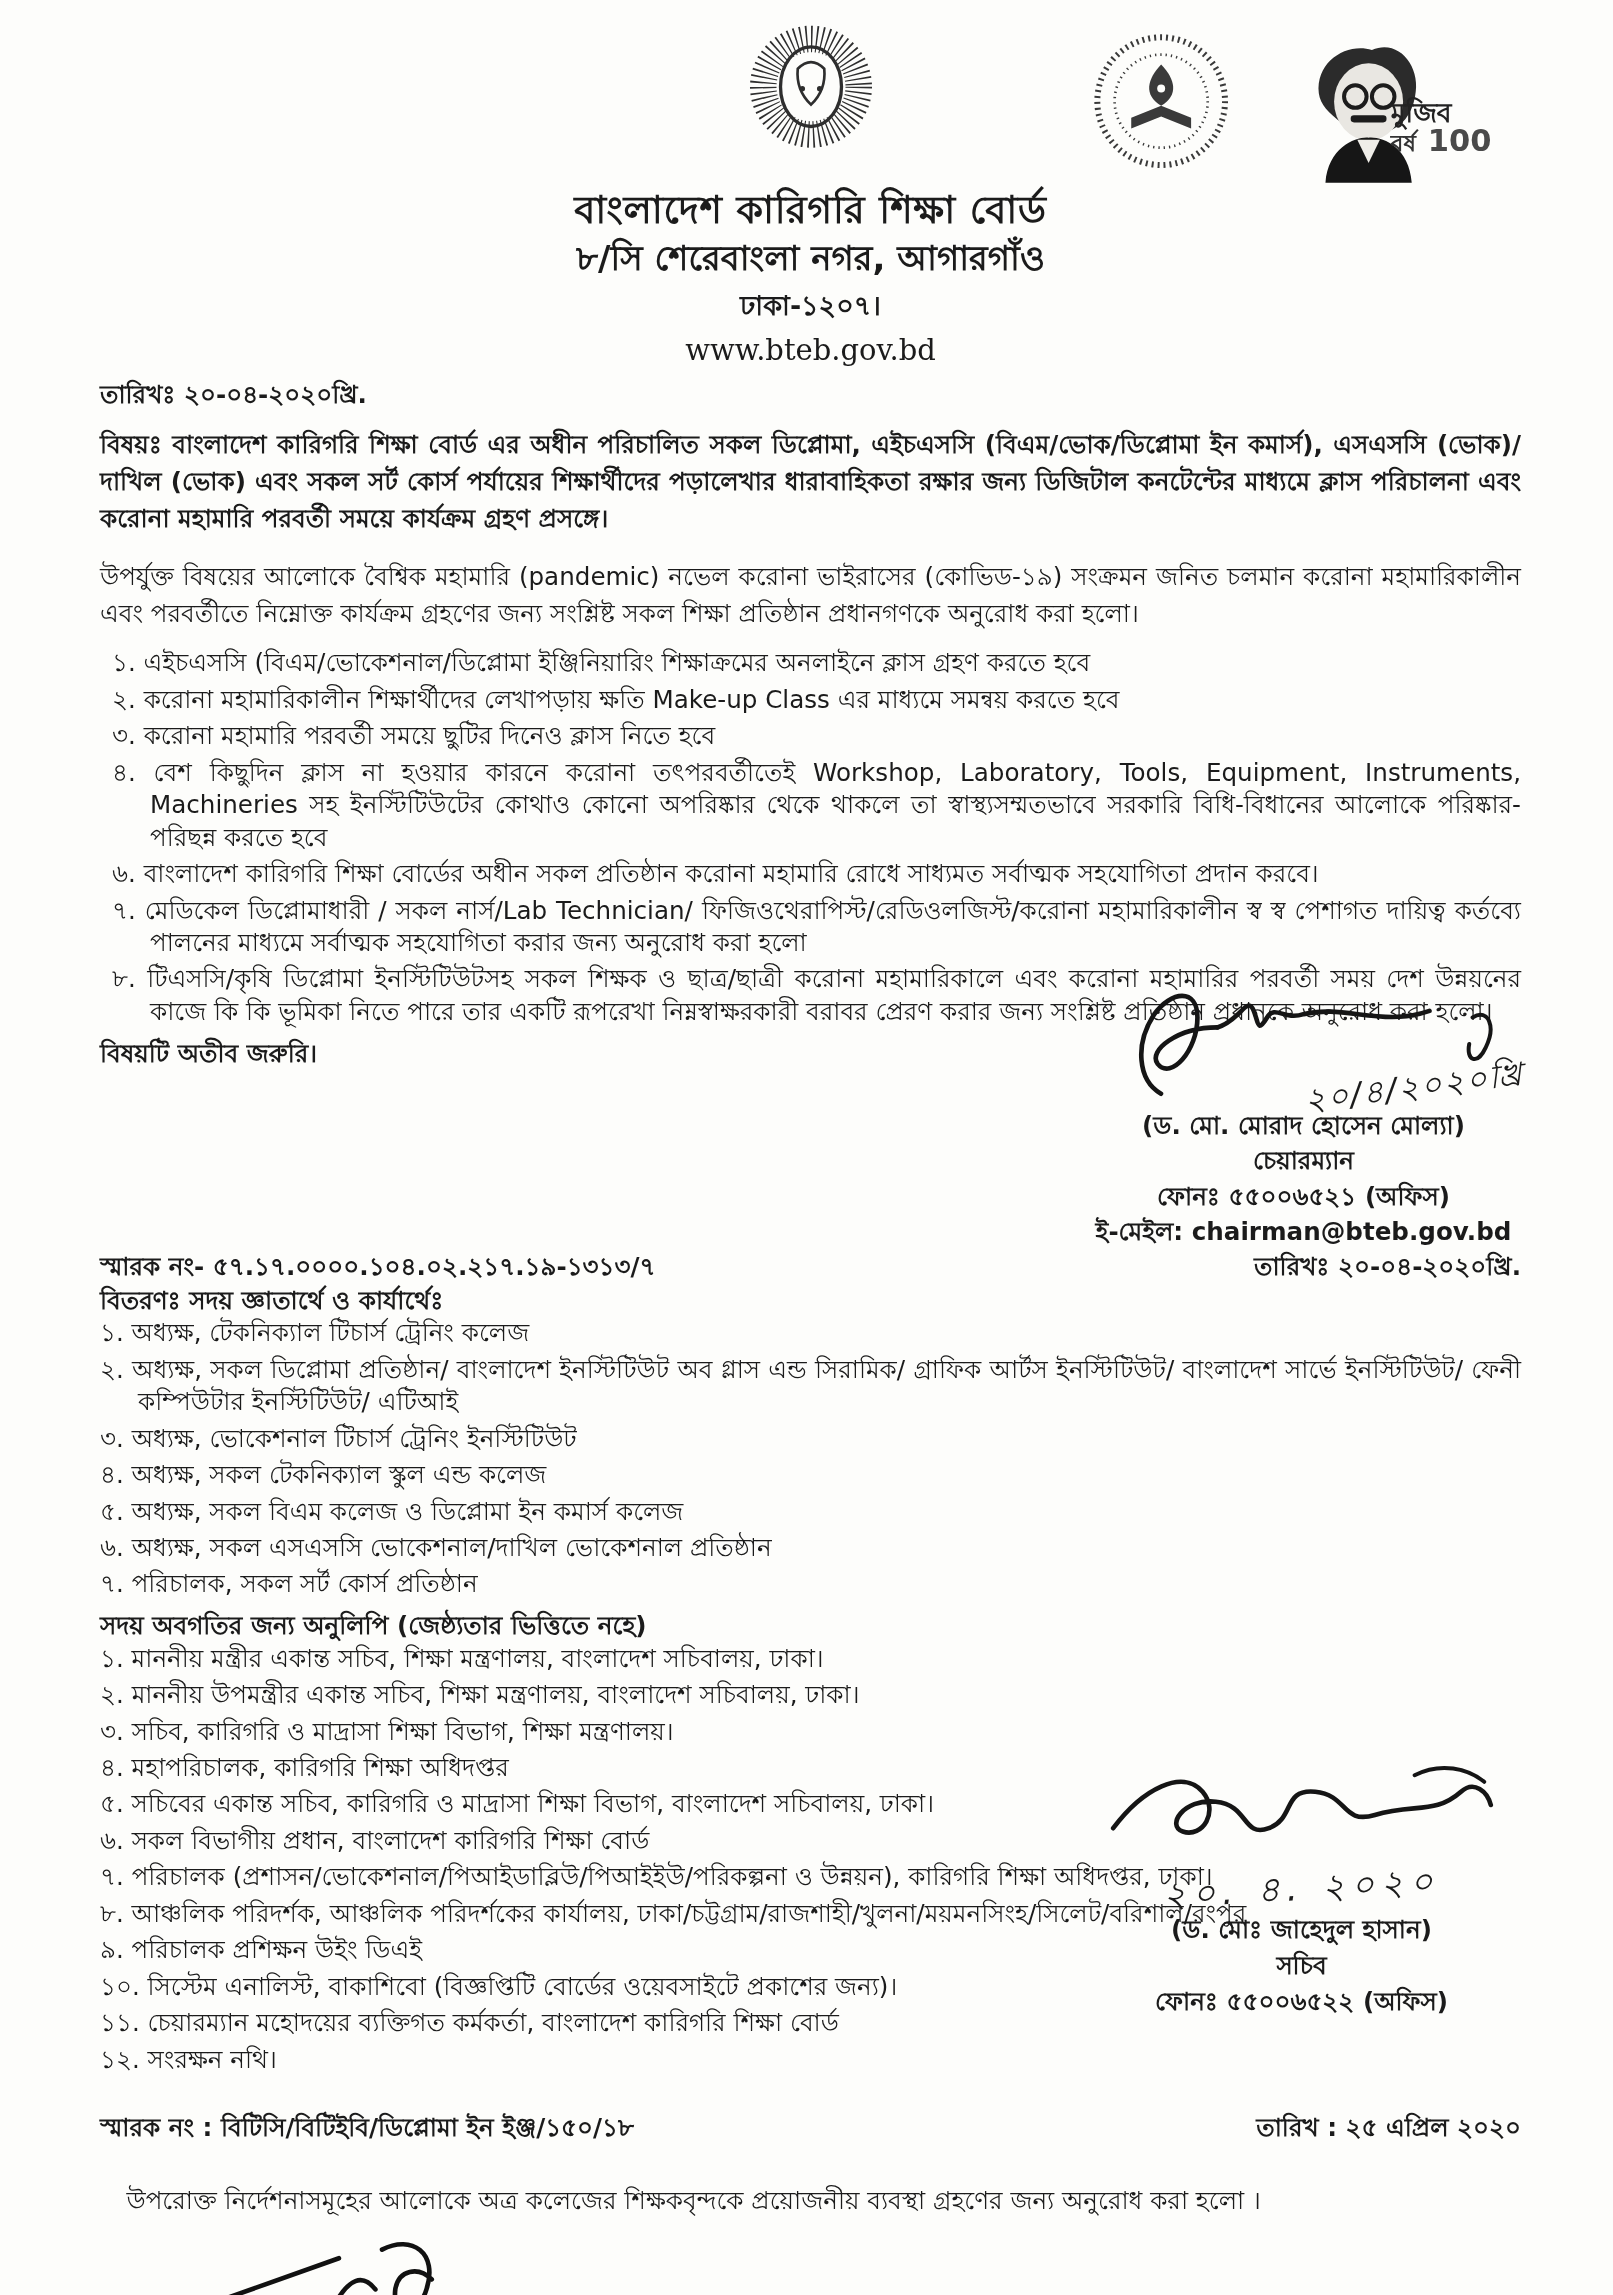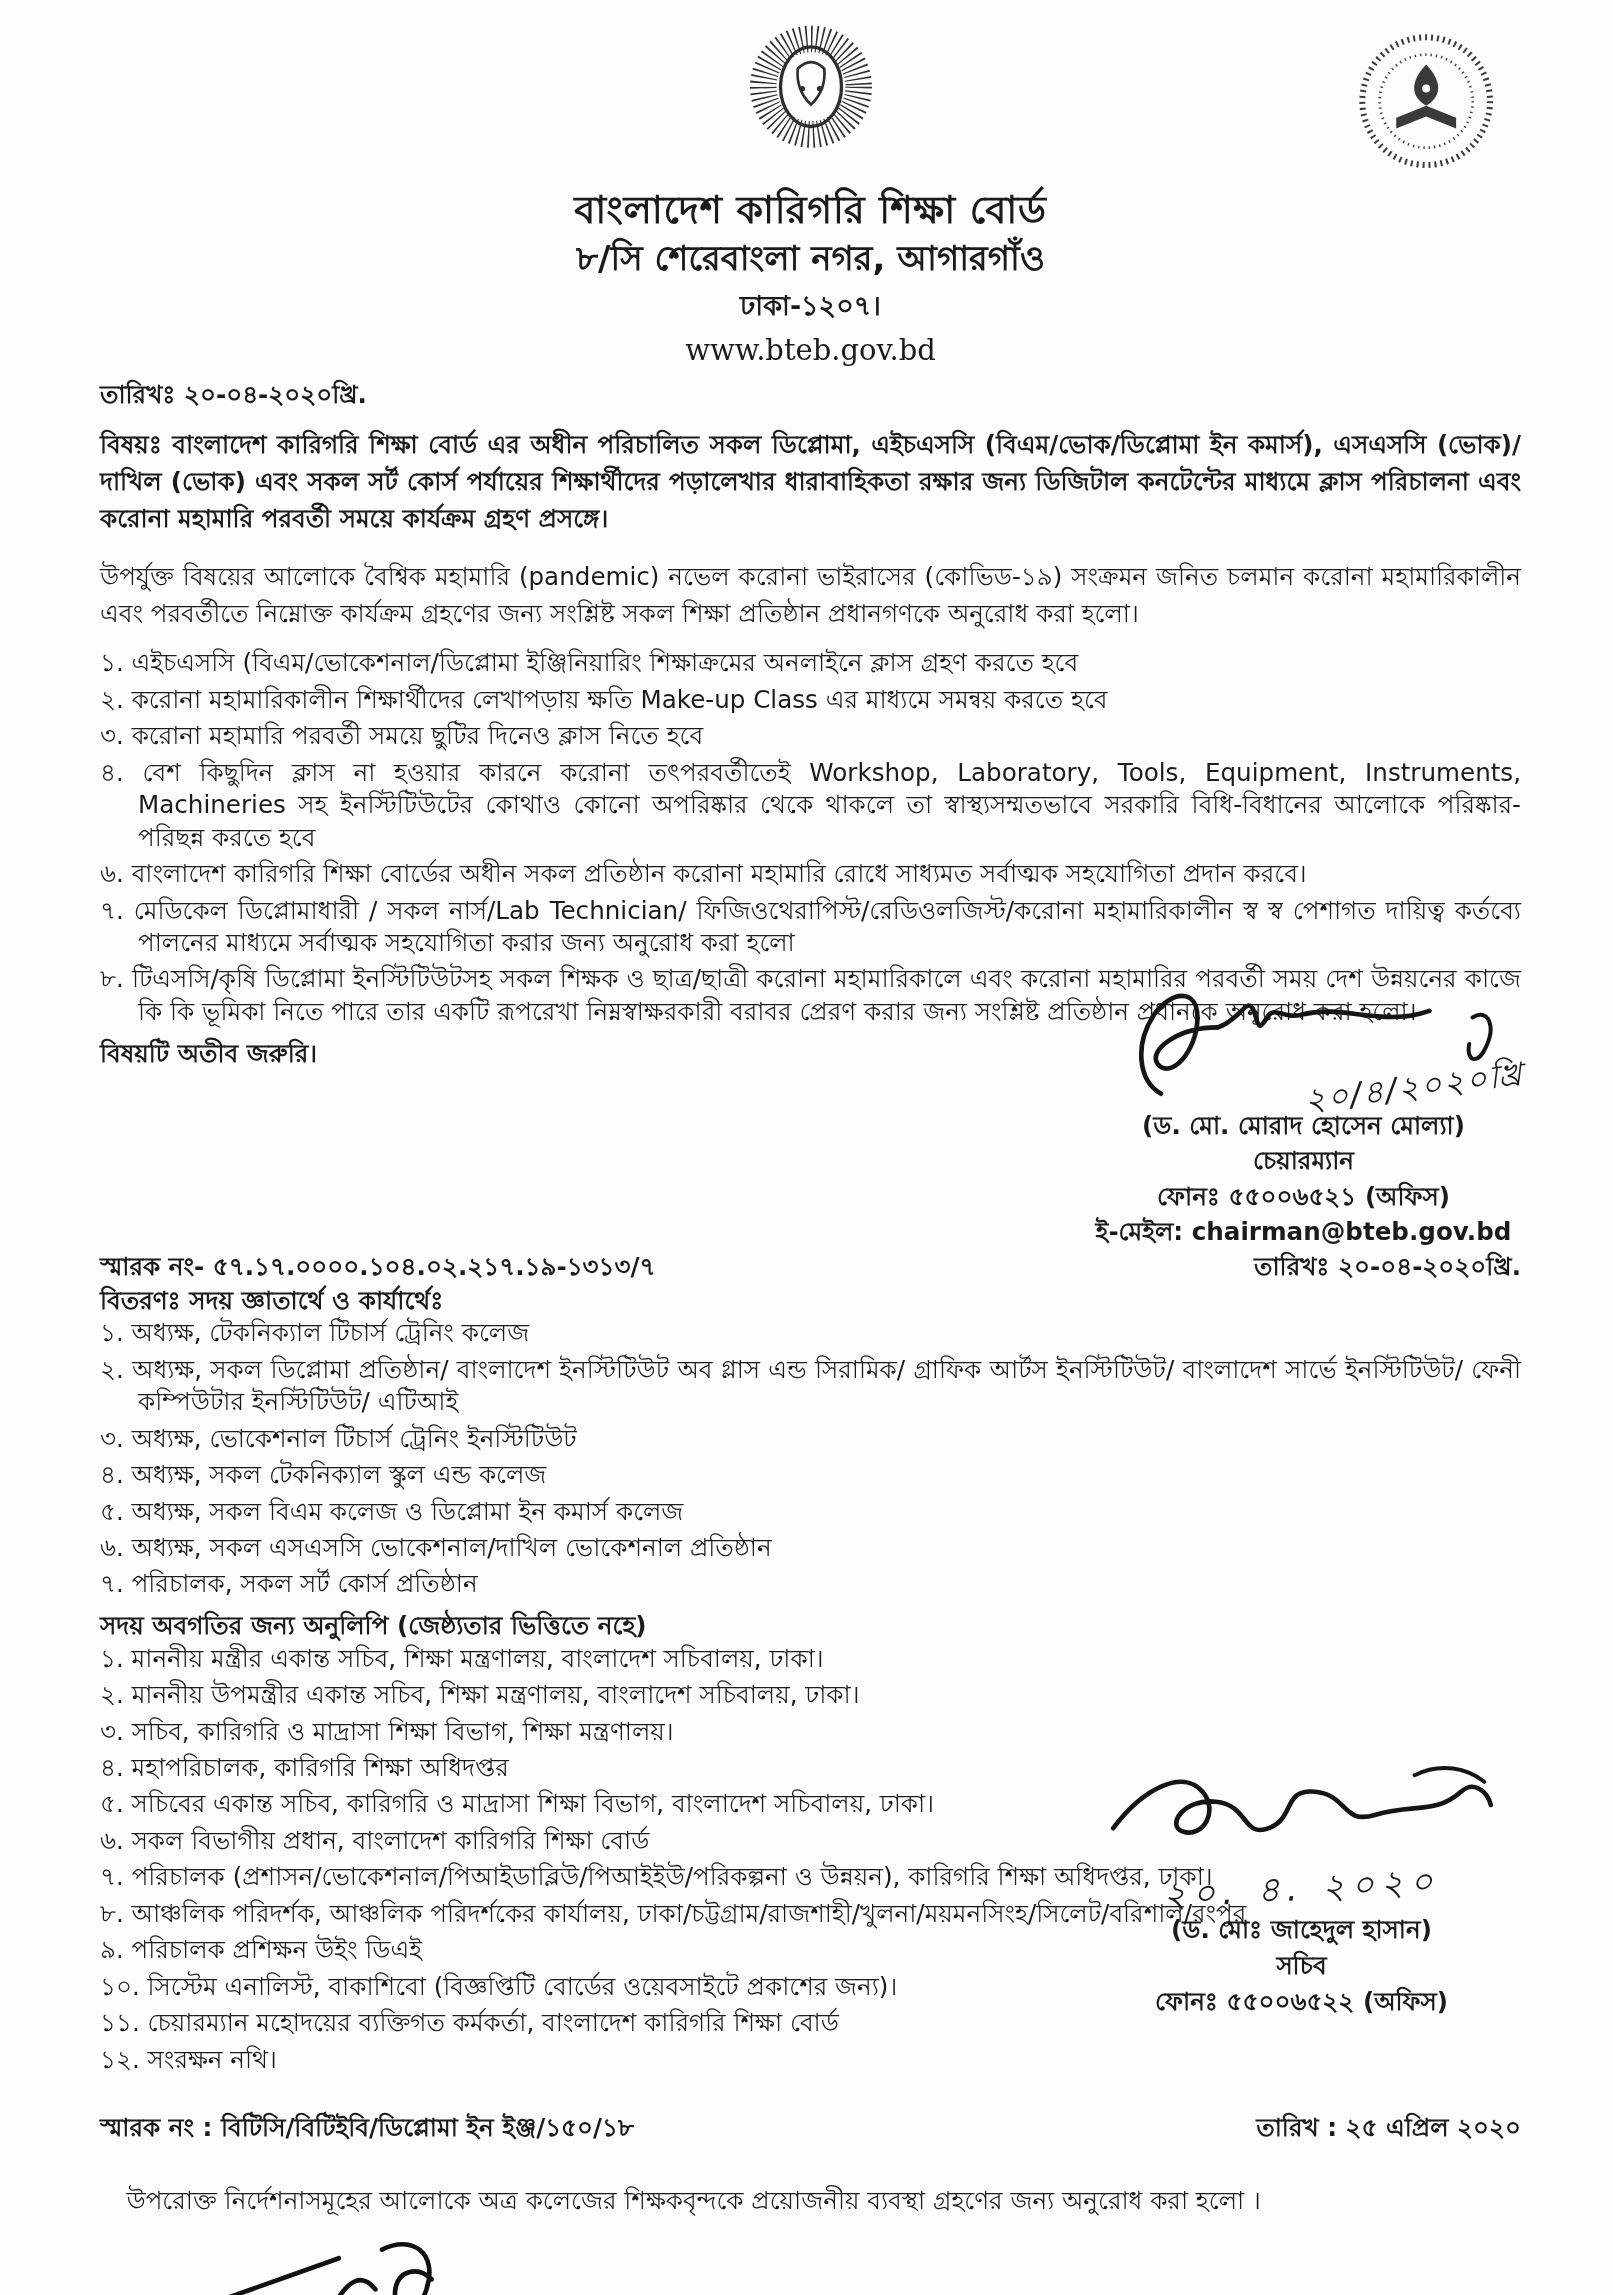--- a/index.html
+++ b/index.html
@@ -35,21 +35,21 @@
   
   .memo-row { display:flex; justify-content:space-between; align-items:baseline; font-weight:bold; }
   .memo-row .lbl { position:relative; }
   .memo1 { margin-top:9.3px; }
   .red-tick { position:absolute; left:319px; top:-18.6px; }
 
   
   .subject { margin-top:16px; font-weight:bold; text-align:justify; line-height:1.5; }
   .intro { margin-top:20px; text-align:justify; line-height:1.52; }
 
-  .directives { margin-top:14.6px; }
+  .directives { margin-top:14.6px;margin-left:12px; }
   .list-item { margin-bottom:4px; padding-left:38px; text-indent:-38px; text-align:justify; }
   .urgent { margin-top:9.3px; font-weight:bold; }
 
   
   .sig-block { text-align:center; line-height:1.28; }
   .chairman-block { position:absolute; top:981px; right:85px; width:451px; }
   .hand-date { font-style:italic; font-size:32px; display:inline-block; transform:rotate(-7deg); letter-spacing:2px; }
   .chair-sig-wrap { position:relative; height:126px; }
   .chair-sig-wrap .hand-date { position:absolute; right:5.3px; bottom:-1.3px; }
   .sig-name { font-weight:bold; margin-top:2.7px; }
@@ -76,20 +76,36 @@
 
   <div class="corner-logos">
     <span class="icon">
       <svg width="143" height="143" viewBox="0 0 215 215">
         <circle cx="107" cy="107" r="96" fill="none" stroke="#3a3a3a" stroke-width="9" stroke-dasharray="3 6"></circle>
         <circle cx="107" cy="107" r="70" fill="none" stroke="#3a3a3a" stroke-width="4" stroke-dasharray="2 6"></circle>
         <path d="M62,132 L107,114 L152,132 L152,148 L107,130 L62,148 Z" fill="#3a3a3a"></path>
         <path d="M107,52 C86,74 80,98 107,114 C134,98 128,74 107,52 Z" fill="#3a3a3a"></path>
         <circle cx="107" cy="88" r="6" fill="#fdfdfb"></circle>
       </svg>
+    </span>
+    <span class="mujib-box">
+      <svg width="219" height="153" viewBox="0 0 330 230">
+        <path d="M60,95 C55,45 105,18 140,30 C180,12 215,55 205,100 C200,128 185,145 165,152 C140,160 115,155 95,140 C75,125 62,112 60,95 Z" fill="#2b2b2b"></path>
+        <ellipse cx="135" cy="108" rx="52" ry="58" fill="#e9e7e2"></ellipse>
+        <circle cx="115" cy="100" r="17" fill="none" stroke="#1c1c1c" stroke-width="6"></circle>
+        <circle cx="157" cy="100" r="17" fill="none" stroke="#1c1c1c" stroke-width="6"></circle>
+        <rect x="108" y="128" width="54" height="11" rx="5" fill="#1c1c1c"></rect>
+        <path d="M70,230 C74,175 118,160 135,162 C155,160 196,175 200,230 Z" fill="#161616"></path>
+        <path d="M118,165 L135,200 L152,165 Z" fill="#efede8"></path>
+      </svg>
+      <span class="mujib-text">
+        <span class="w1">মুজিব</span>
+        <span class="w2">বর্ষ</span>
+        <span class="num">100</span>
+      </span>
     </span>
   </div>
 
   <div class="content">
 
     <div class="header-center">
       <div class="monogram-wrap">
         <span class="icon">
           <svg width="126" height="156" viewBox="0 0 190 235">
             <circle cx="95" cy="105" r="72" fill="none" stroke="#2e2e2e" stroke-width="40" stroke-dasharray="2.2 5.5"></circle>

